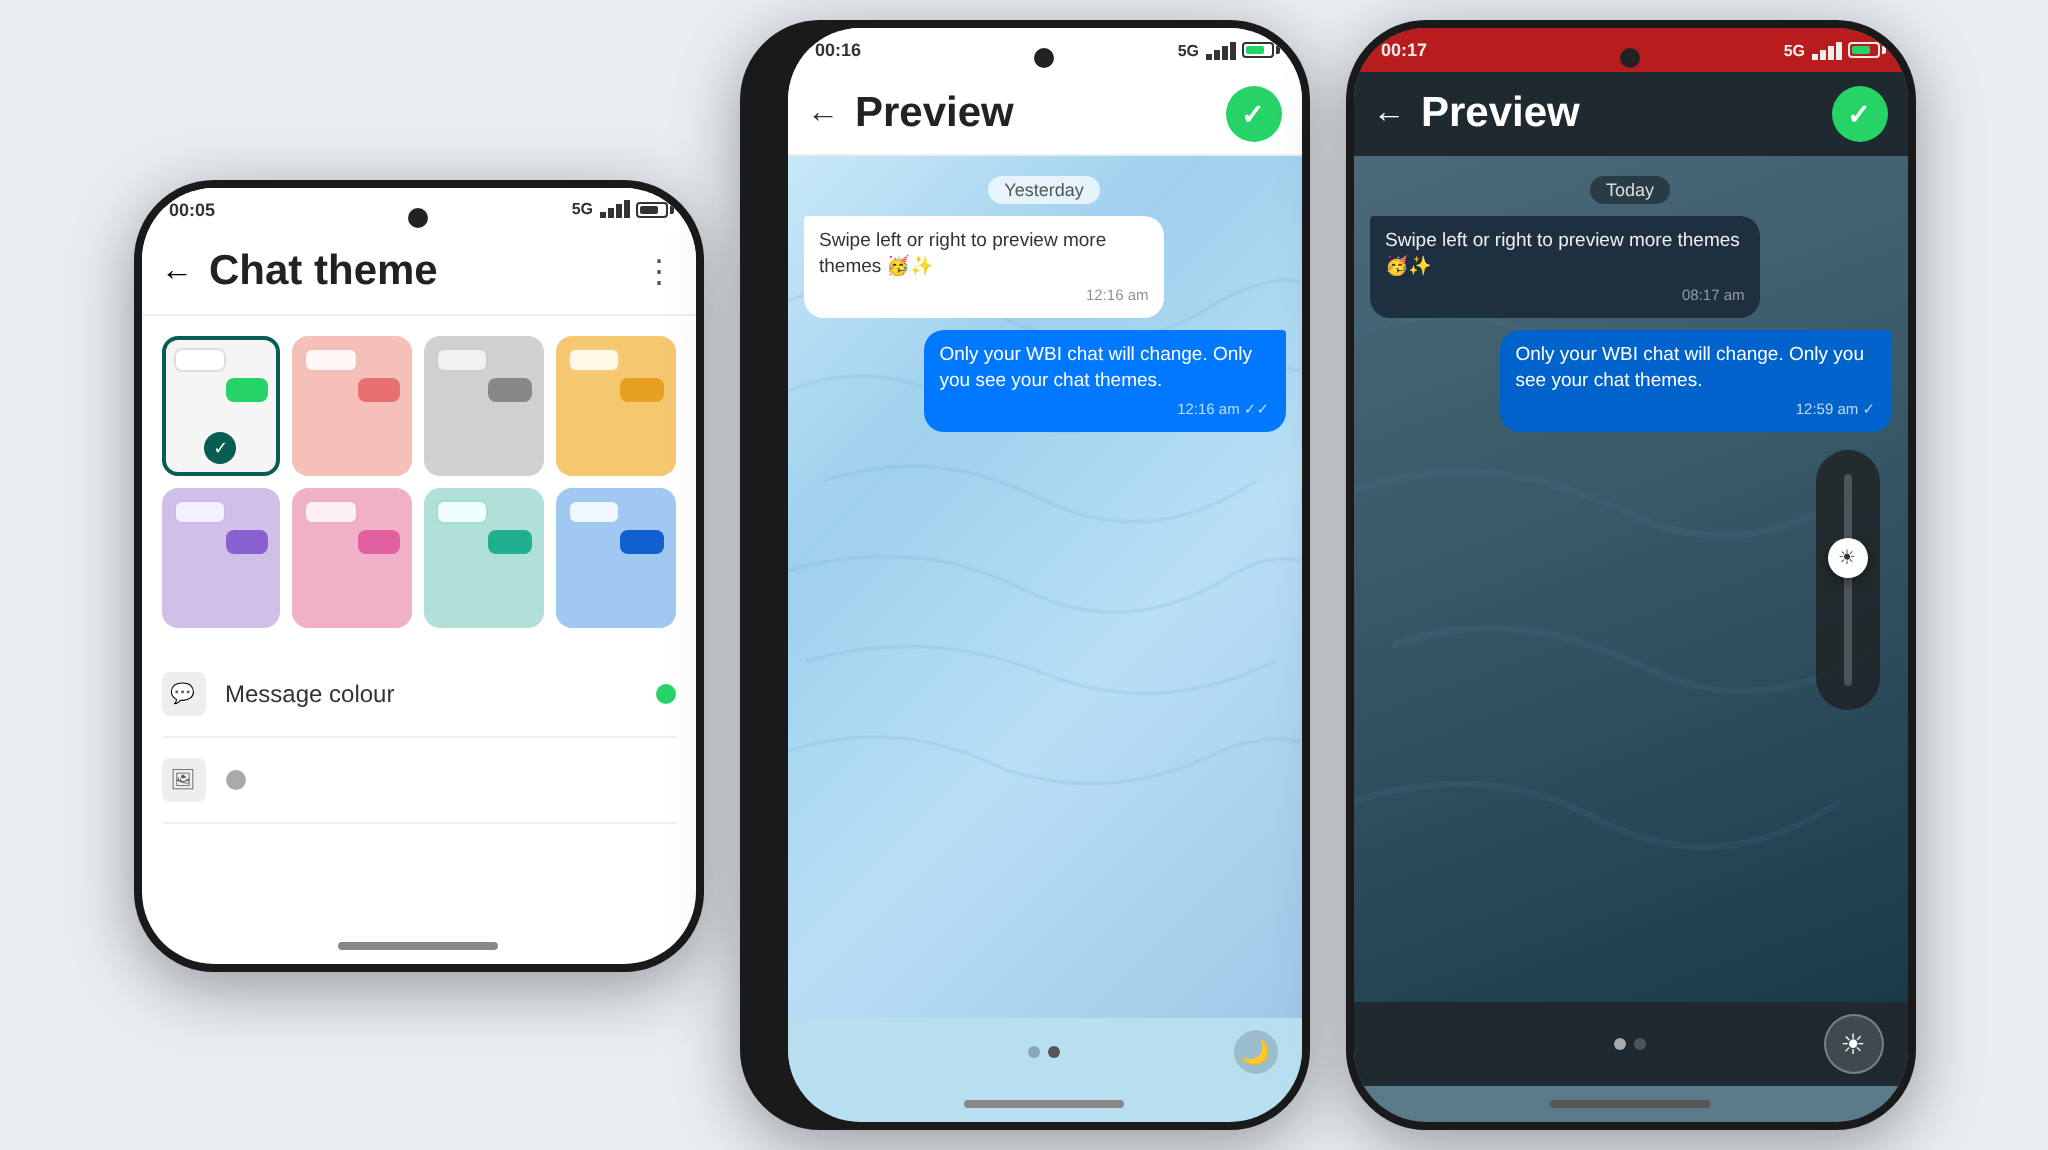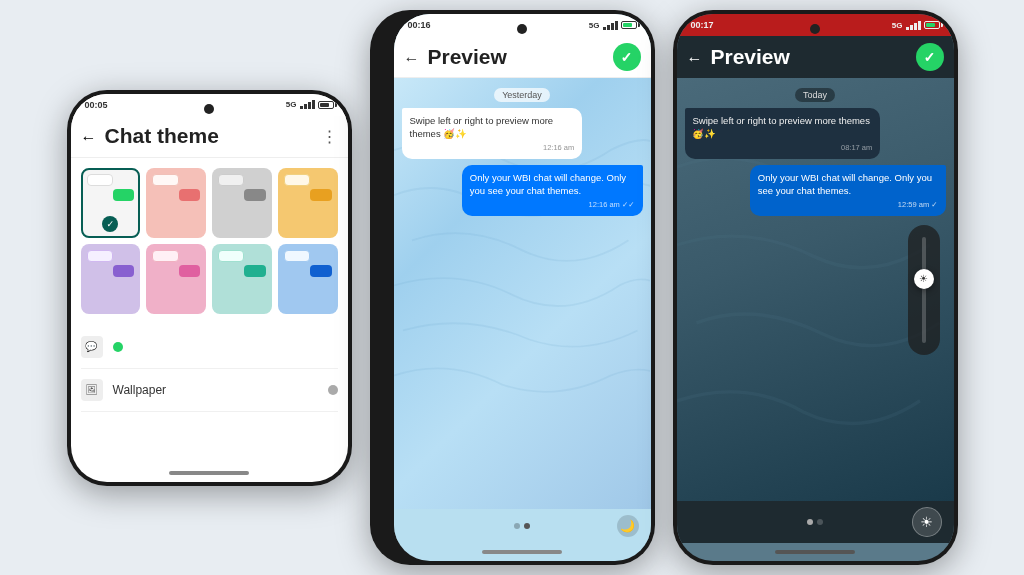--- a/index.html
+++ b/index.html
@@ -497,26 +497,26 @@
           <div class="theme-tile-inner">
             <div class="tile-chat-bubble bubble-received" style="width:55%;background:#f0f8ff;border:1px solid #a0c8f0;"></div>
             <div class="tile-chat-bubble bubble-sent" style="width:45%;background:#1060d0;"></div>
           </div>
         </div>
       </div>
 
 
       <div class="customise-row">
         <div class="customise-icon">💬</div>
+        <span class="customise-row-label">Message colour</span>
         <div class="customise-dot dot-green"></div>
       </div>
 
       <div class="customise-row">
         <div class="customise-icon">🖼</div>
-        <span class="customise-row-label">Wallpaper</span>
         <div class="customise-dot dot-gray"></div>
       </div>
     </div>
 
     <div class="phone-bottom-bar">
       <div class="home-indicator"></div>
     </div>
   </div>
 </div>
 

